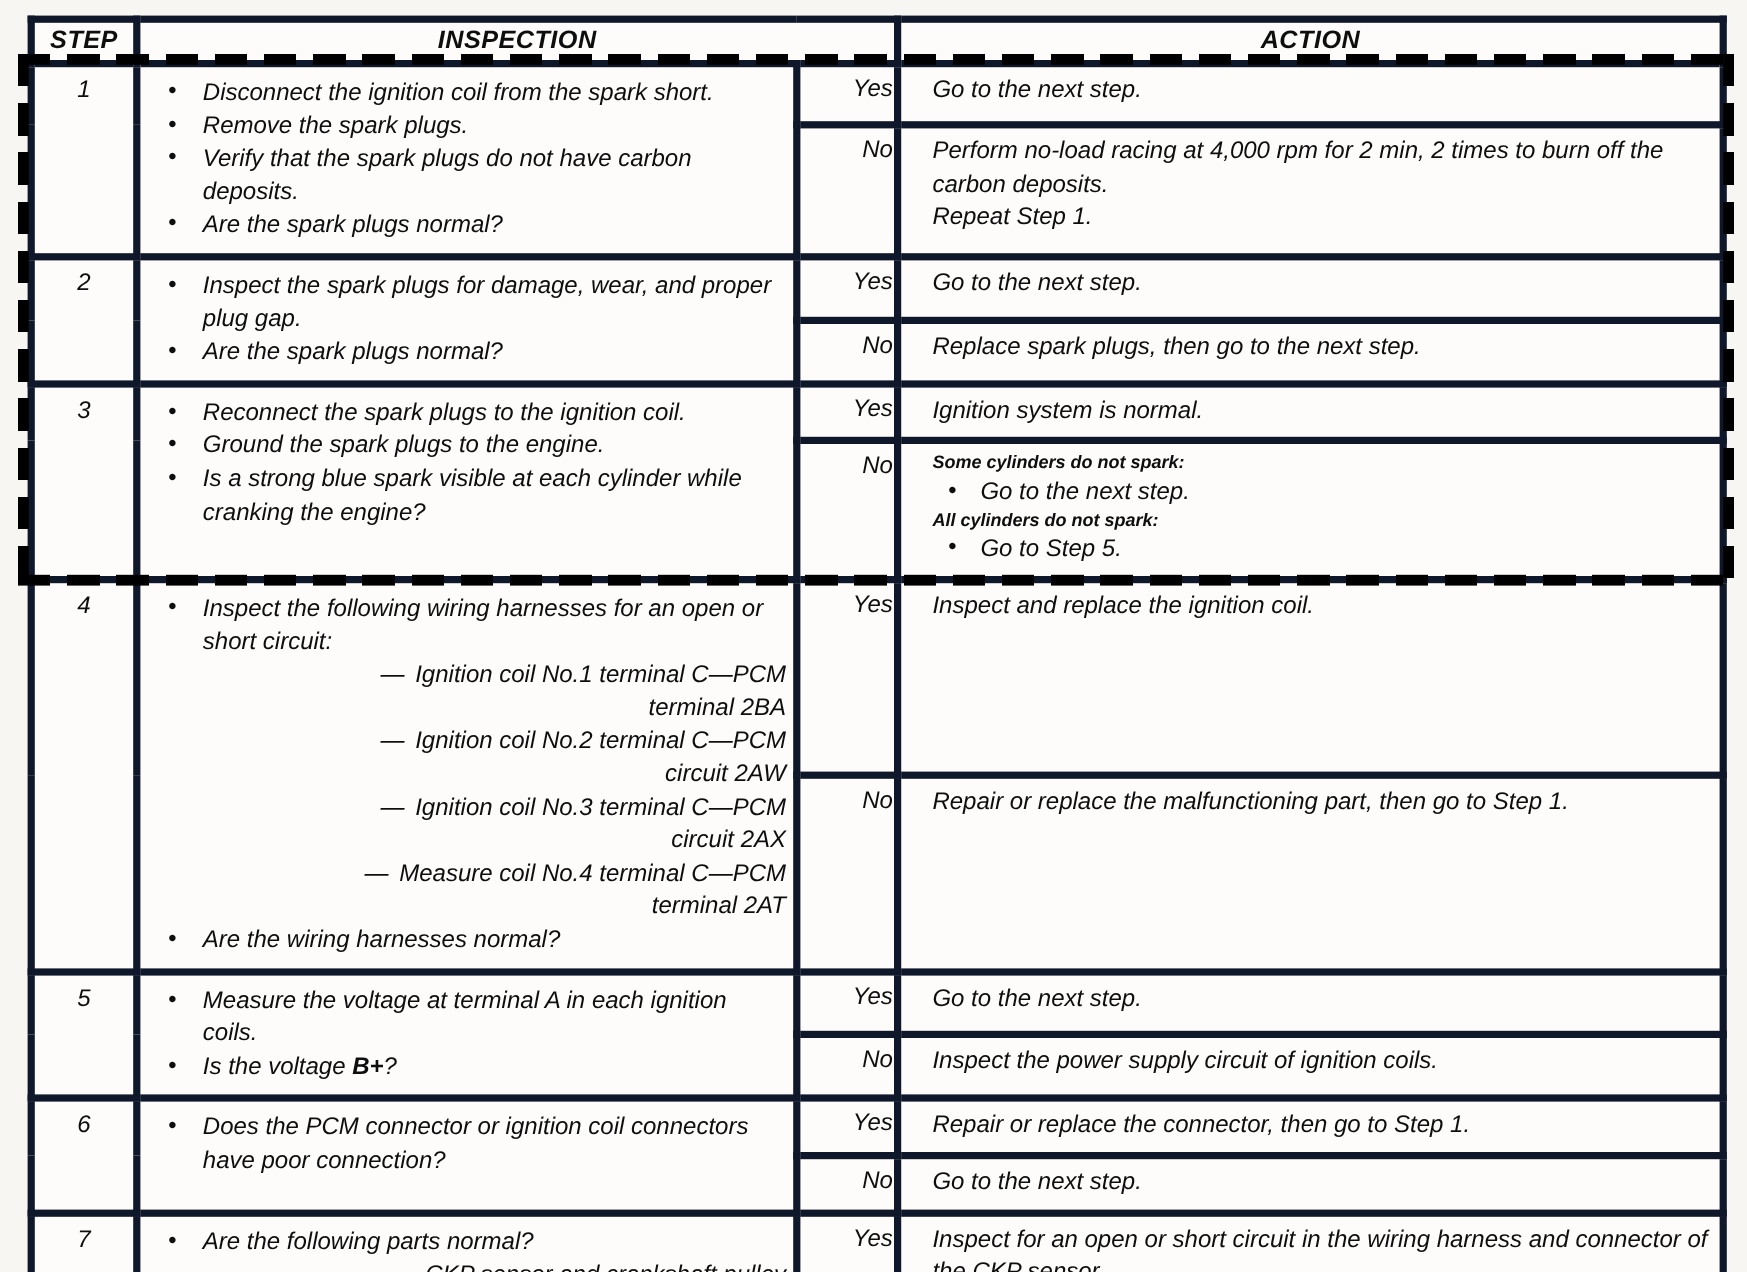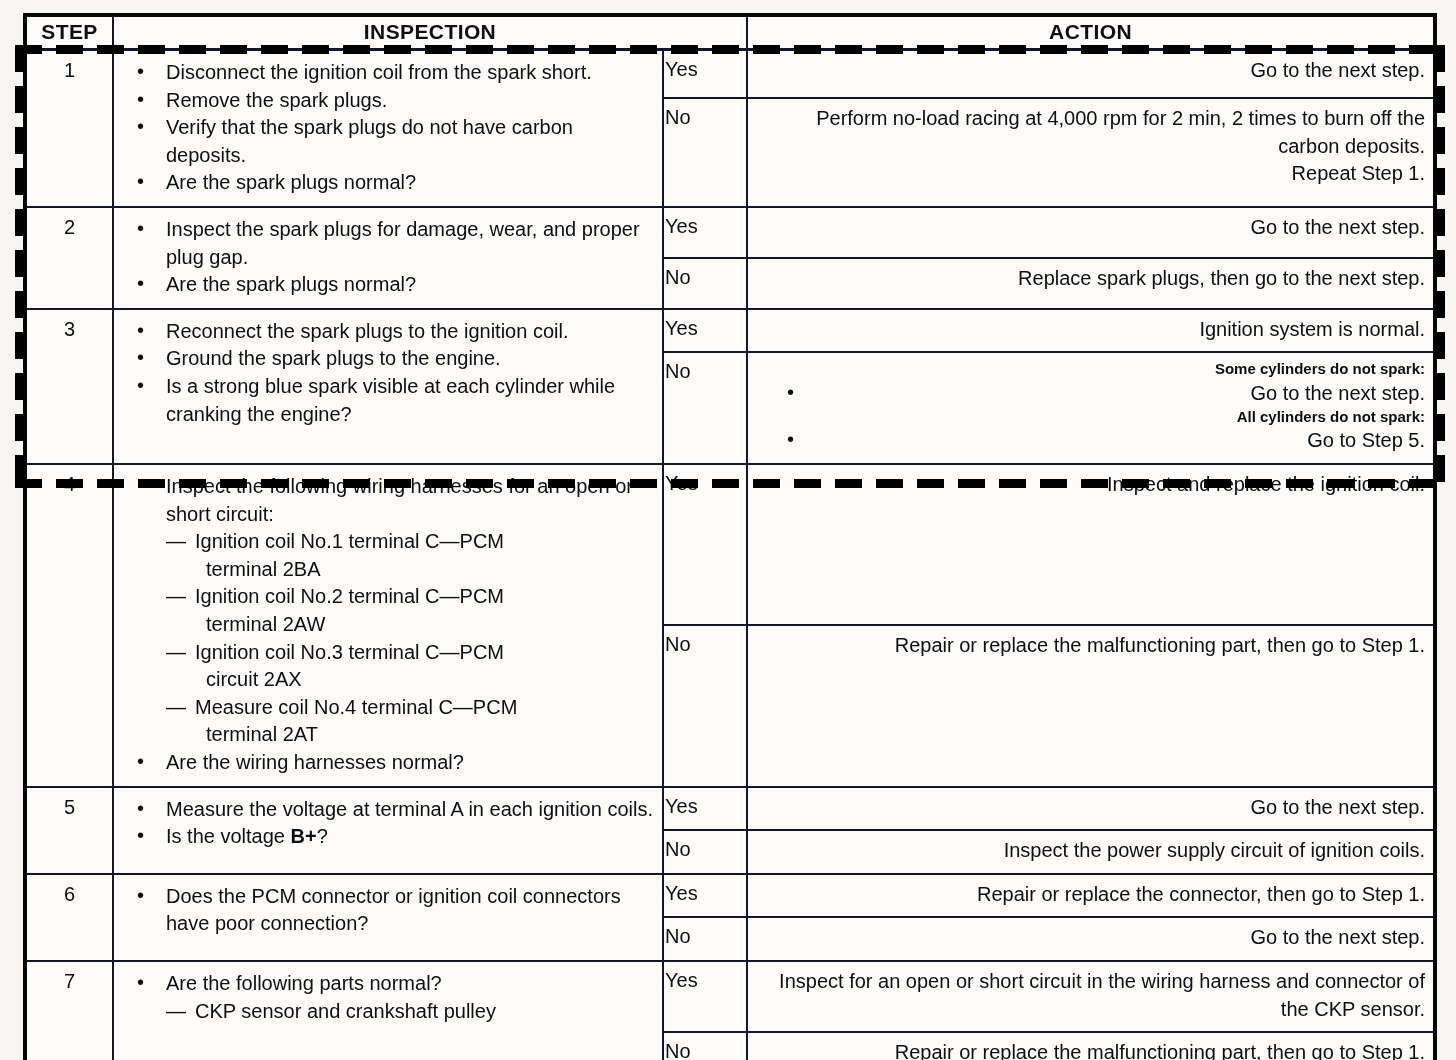--- a/index.html
+++ b/index.html
@@ -17,57 +17,57 @@
     padding: 13px 23px;
   }
   table.troubleshoot {
     width: 1410px;
     border-collapse: collapse;
     table-layout: fixed;
     background: #fdfcfa;
     border: 4px solid #060606;
   }
   th, td {
-    border: 2px solid #0f172a;
+    border: 6px solid #0f172a;
     vertical-align: top;
     overflow: hidden;
+    font-style: italic;
   }
   thead th {
     font-size: 21px;
     font-weight: bold;
     text-align: center;
     padding: 3px 4px 4px 4px;
     letter-spacing: 0.4px;
     border-bottom-width: 3px;
   }
   td.step {
     text-align: center;
     font-size: 20px;
     padding-top: 8px;
   }
   td.answer {
-    text-align: left;
+    text-align: right;
     font-size: 20px;
     padding-top: 7px;
   }
   td.inspection {
     font-size: 20px;
     line-height: 1.38;
     padding: 8px 6px 9px 6px;
   }
   td.action {
     font-size: 20px;
     line-height: 1.38;
     padding: 6px 8px 8px 26px;
-    text-align: right;
   }
   .item { position: relative; }
   .inspection .item.bullet { padding-left: 46px; }
   .inspection .item.bullet > .marker { position: absolute; left: 17px; top: -1px; }
-  .inspection .item.dash { padding-left: 46px; }
+  .inspection .item.dash { padding-left: 46px; text-align: right; }
   .item.dash .line.cont { padding-left: 40px; }
   .dash-glyph { margin-right: 9px; }
   .action .item.bullet { padding-left: 40px; }
   .action .item.bullet > .marker { position: absolute; left: 13px; top: -1px; }
   .item.bold { font-weight: bold; font-size: 15px; line-height: 1.35; }
   .seg-bold { font-weight: bold; }
 
   
   .dash-overlay { position: absolute; pointer-events: none; z-index: 5; }
   .dash-overlay .edge { position: absolute; }
@@ -214,21 +214,21 @@
             <div class="item bullet">
               <span class="marker">•</span>
               <div class="line">Inspect the following wiring harnesses for an open or short circuit:</div>
             </div>
             <div class="item dash">
               <div class="line"><span class="dash-glyph">—</span><span>Ignition coil No.1 terminal C—PCM</span></div>
               <div class="line cont">terminal 2BA</div>
             </div>
             <div class="item dash">
               <div class="line"><span class="dash-glyph">—</span><span>Ignition coil No.2 terminal C—PCM</span></div>
-              <div class="line cont">terminal 2AW</div>
+              <div class="line cont">circuit 2AW</div>
             </div>
             <div class="item dash">
               <div class="line"><span class="dash-glyph">—</span><span>Ignition coil No.3 terminal C—PCM</span></div>
               <div class="line cont">circuit 2AX</div>
             </div>
             <div class="item dash">
               <div class="line"><span class="dash-glyph">—</span><span>Measure coil No.4 terminal C—PCM</span></div>
               <div class="line cont">terminal 2AT</div>
             </div>
             <div class="item bullet">

